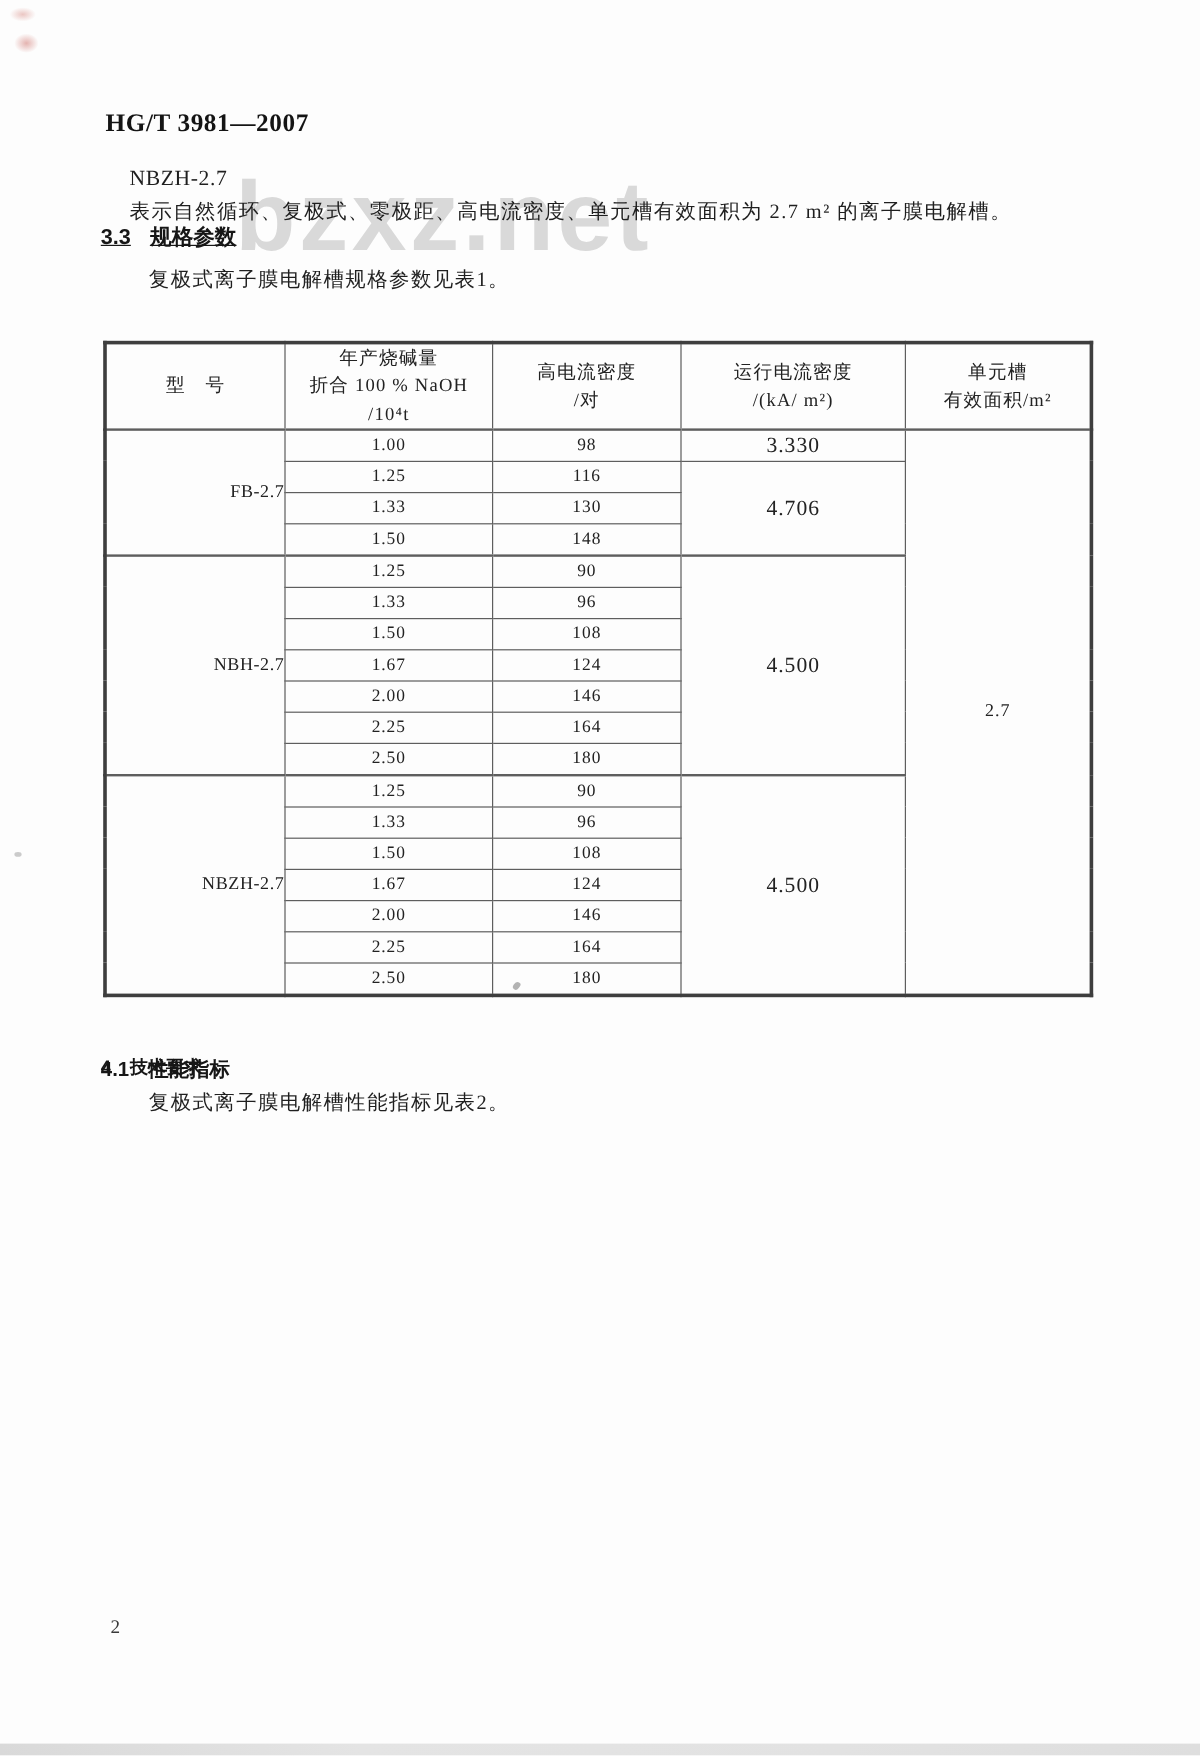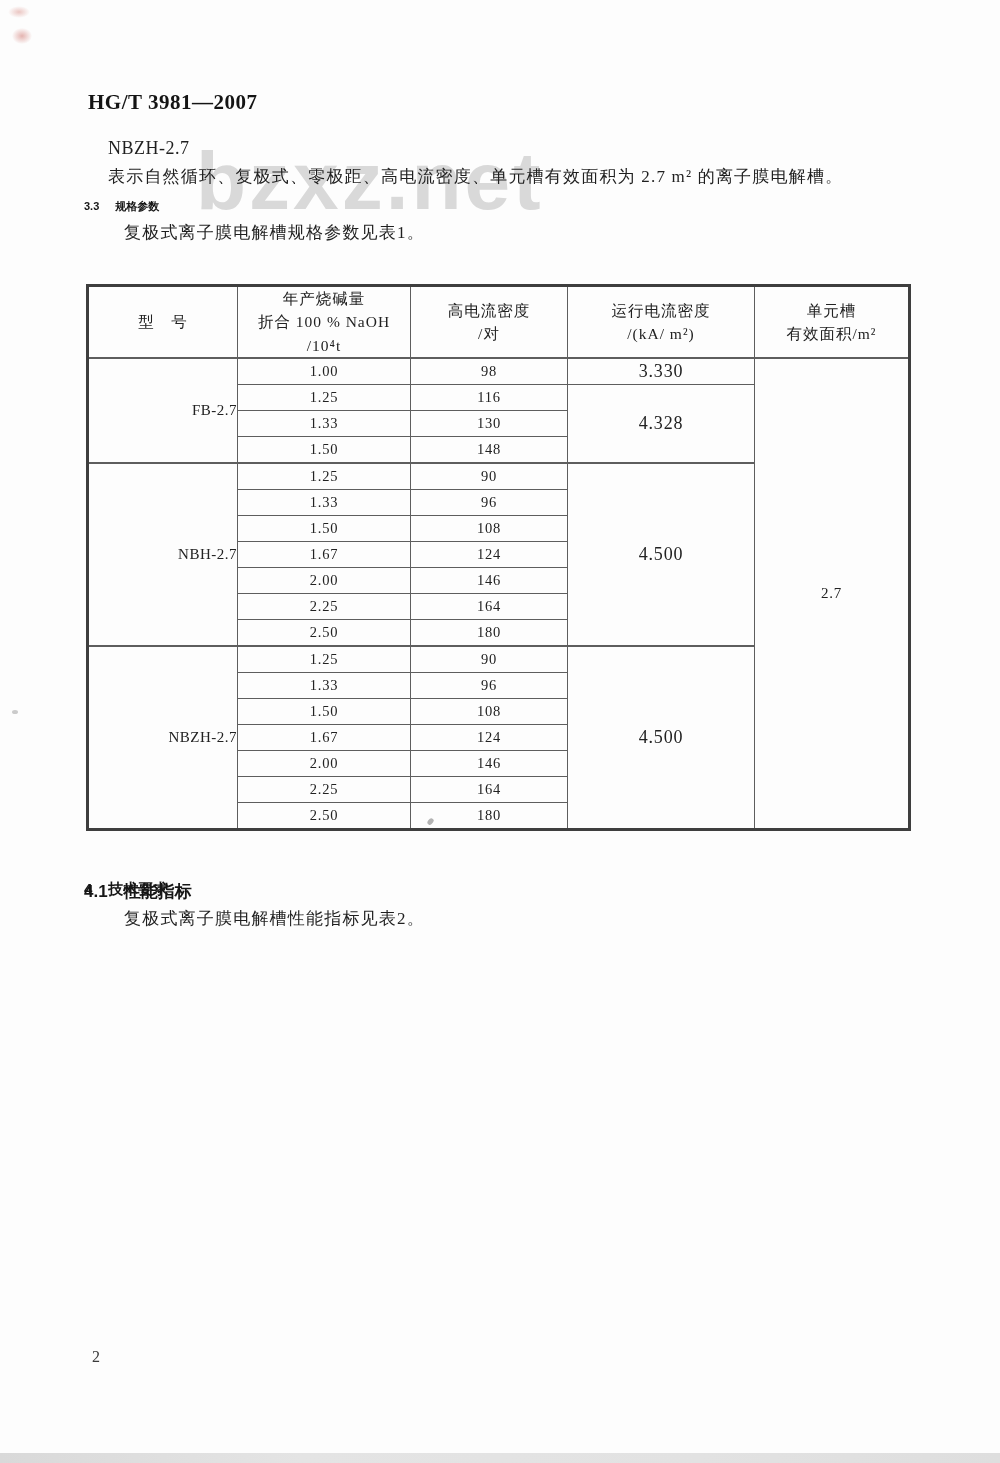--- a/index.html
+++ b/index.html
@@ -16,21 +16,21 @@
     color:#d9d9d9;user-select:none;margin-top:14px;
   }
 
   .txt{position:absolute;z-index:2;white-space:nowrap;}
 
   .doc-header{left:88px;top:90px;font-size:21px;font-weight:bold;letter-spacing:0.5px;color:#141414;}
   .term{left:108px;top:138px;font-size:18px;letter-spacing:0.5px;}
   .term-desc{left:108px;top:165px;font-size:17px;letter-spacing:1.2px;}
 
   .sec-heading{font-family:"Liberation Sans","DejaVu Sans",sans-serif;font-weight:bold;color:#161616;}
-  .sec33{left:84px;top:199px;font-size:11px;}
+  .sec33{left:84px;top:185px;font-size:18px;text-decoration:underline;}
   .sec4{left:84px;top:880px;font-size:15px;}
   .sec41{left:84px;top:880px;font-size:17px;text-align:center;}
   .sec-num{margin-right:16px;}
   .body-para{font-size:17px;letter-spacing:1.2px;}
   .para33{left:124px;top:221px;}
   .para41{left:124px;top:907px;}
 
   .table-caption{
     left:86px;top:258px;width:822px;text-align:center;
     font-family:"Liberation Sans","DejaVu Sans",sans-serif;
@@ -134,21 +134,21 @@
       <tr>
         <td class="model" rowspan="4">FB-2.7</td>
         <td class="data">1.00</td>
         <td class="data">98</td>
         <td class="density">3.330</td>
         <td class="area" rowspan="18">2.7</td>
       </tr>
       <tr>
         <td class="data">1.25</td>
         <td class="data">116</td>
-        <td class="density" rowspan="3">4.328</td>
+        <td class="density" rowspan="3">4.706</td>
       </tr>
       <tr>
         <td class="data">1.33</td>
         <td class="data">130</td>
       </tr>
       <tr>
         <td class="data">1.50</td>
         <td class="data">148</td>
       </tr>
 

